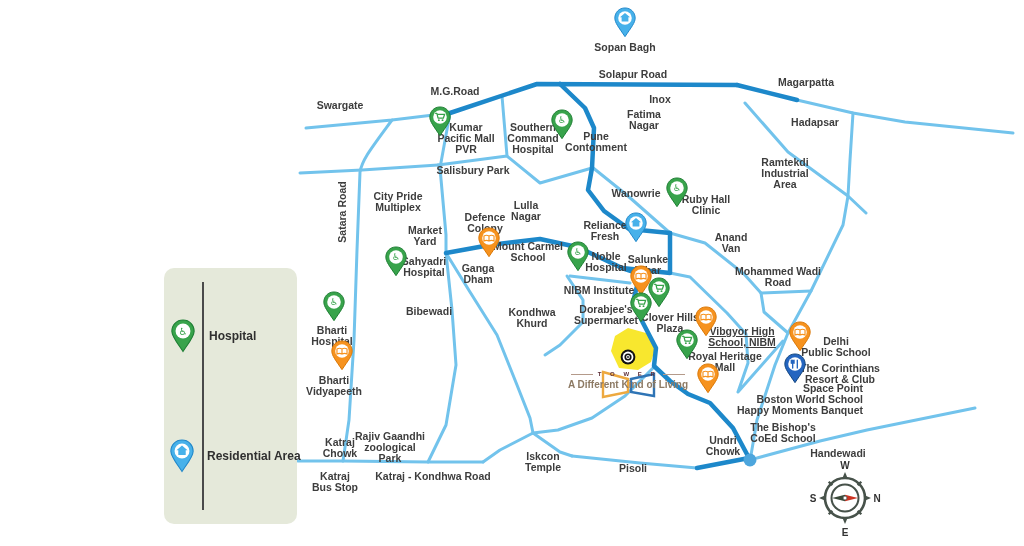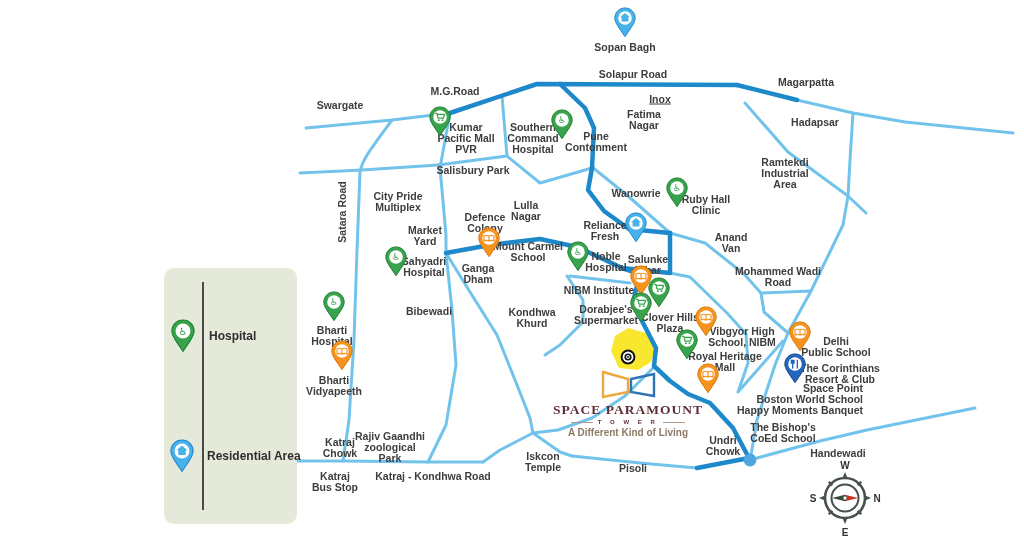--- a/index.html
+++ b/index.html
@@ -248,21 +248,21 @@
       </div>
       <div class="map-label" style="left: 806px; top: 82px;">
         <div>Magarpatta</div>
       </div>
       <div class="map-label" style="left: 340px; top: 105px;">
         <div>Swargate</div>
       </div>
       <div class="map-label" style="left: 455px; top: 91px;">
         <div>M.G.Road</div>
       </div>
-      <div class="map-label" style="left: 660px; top: 99px; text-decoration: underline;">
+      <div class="map-label" style="left: 660px; top: 99px;">
         <div>Inox</div>
       </div>
       <div class="map-label" style="left: 644px; top: 120px;">
         <div>Fatima</div>
         <div>Nagar</div>
       </div>
       <div class="map-label" style="left: 815px; top: 122px;">
         <div>Hadapsar</div>
       </div>
       <div class="map-label" style="left: 785px; top: 173px;">
@@ -337,21 +337,21 @@
         <div>NIBM Institute</div>
       </div>
       <div class="map-label" style="left: 606px; top: 315px;">
         <div>Dorabjee's</div>
         <div>Supermarket</div>
       </div>
       <div class="map-label" style="left: 670px; top: 323px;">
         <div>Clover Hills</div>
         <div>Plaza</div>
       </div>
-      <div class="map-label" style="left: 742px; top: 337px;">
+      <div class="map-label" style="left: 742px; top: 337px; text-decoration: underline;">
         <div>Vibgyor High</div>
         <div>School, NIBM</div>
       </div>
       <div class="map-label" style="left: 725px; top: 362px;">
         <div>Royal Heritage</div>
         <div>Mall</div>
       </div>
       <div class="map-label" style="left: 836px; top: 347px;">
         <div>Delhi</div>
         <div>Public School</div>
@@ -449,21 +449,20 @@
     <path d="M12 6.2 L6.8 10.6 h1.7 v4.4 h7 v-4.4 h1.7 Z" fill="#47b1ea"></path>
   </svg>
           </span>
                  <span class="legend-label">Residential Area</span>
         </div>
       </div>
   </div>
 
   <div id="logo">
     <div class="inner">
-      <div id="logo-title">SPACE PARAMOUNT</div>
       <div id="logo-sub">
         <span class="dash"></span>
         <span id="logo-subtitle">T O W E R</span>
         <span class="dash"></span>
       </div>
       <div id="logo-tagline">A Different Kind of Living</div>
     </div>
   </div>
 
   <svg id="compass" width="90" height="90" viewBox="0 0 90 90">

